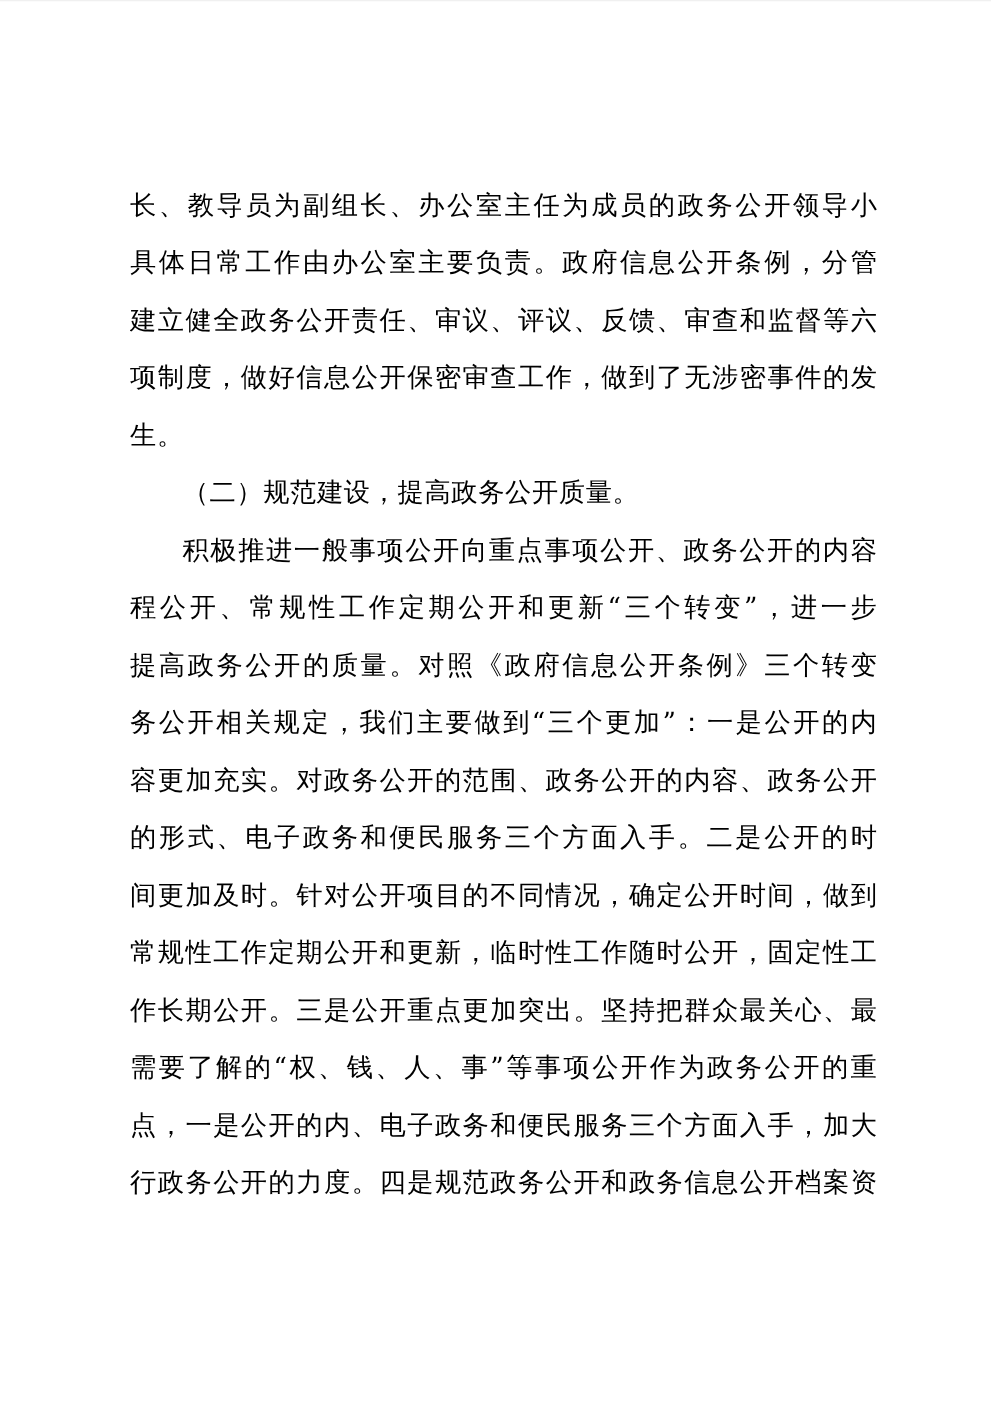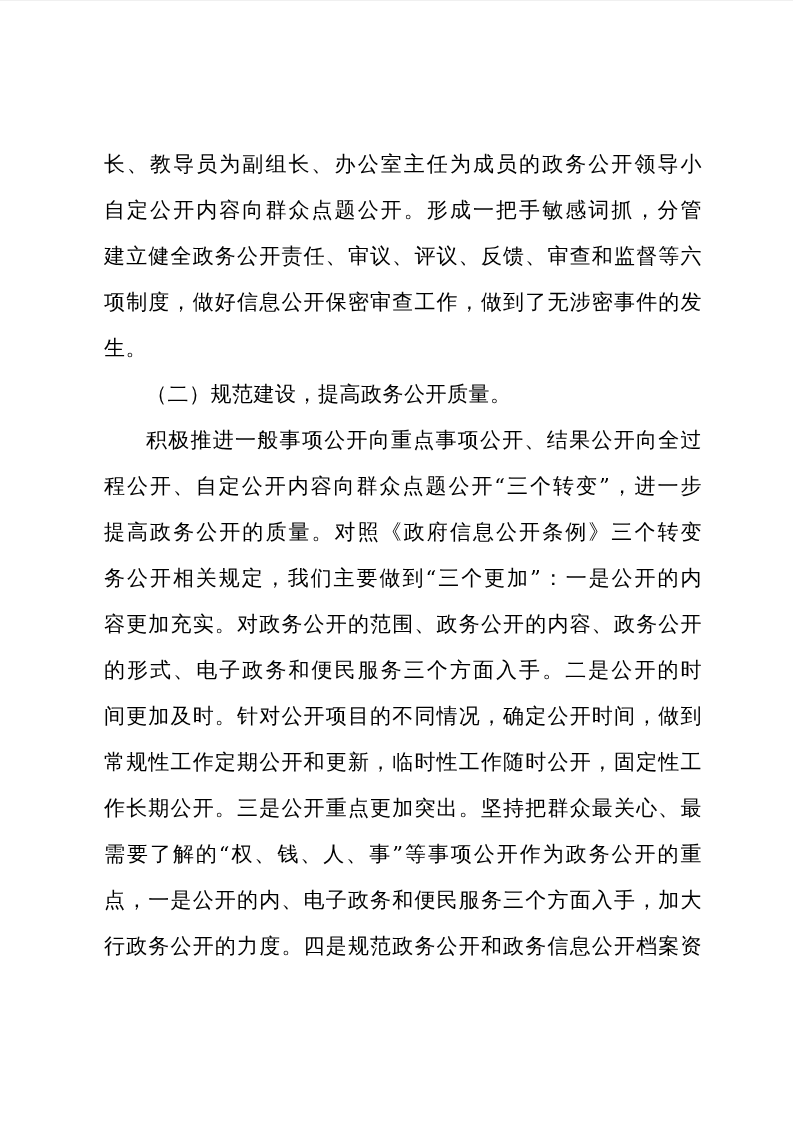--- a/index.html
+++ b/index.html
@@ -46,29 +46,29 @@
     text-align-last: left;
   }
 </style>
 </head>
 <body>
 
 <div class="page">
   <div class="text-block">
 
     <div class="line">长、教导员为副组长、办公室主任为成员的政务公开领导小组，</div>
-    <div class="line">自定公开内容向群众点题公开。形成一把手敏感词抓，分管</div>
+    <div class="line">具体日常工作由办公室主要负责。政府信息公开条例，分管</div>
     <div class="line">建立健全政务公开责任、审议、评议、反馈、审查和监督等六</div>
     <div class="line">项制度，做好信息公开保密审查工作，做到了无涉密事件的发</div>
     <div class="line short">生。</div>
 
     <div class="line heading indent">（二）规范建设，提高政务公开质量。</div>
 
-    <div class="line indent">积极推进一般事项公开向重点事项公开、结果公开向全过</div>
-    <div class="line">程公开、自定公开内容向群众点题公开“三个转变”，进一步</div>
+    <div class="line indent">积极推进一般事项公开向重点事项公开、政务公开的内容</div>
+    <div class="line">程公开、常规性工作定期公开和更新“三个转变”，进一步</div>
     <div class="line">提高政务公开的质量。对照《政府信息公开条例》三个转变</div>
     <div class="line">务公开相关规定，我们主要做到“三个更加”：一是公开的内</div>
     <div class="line">容更加充实。对政务公开的范围、政务公开的内容、政务公开</div>
     <div class="line">的形式、电子政务和便民服务三个方面入手。二是公开的时</div>
     <div class="line">间更加及时。针对公开项目的不同情况，确定公开时间，做到</div>
     <div class="line">常规性工作定期公开和更新，临时性工作随时公开，固定性工</div>
     <div class="line">作长期公开。三是公开重点更加突出。坚持把群众最关心、最</div>
     <div class="line">需要了解的“权、钱、人、事”等事项公开作为政务公开的重</div>
     <div class="line">点，一是公开的内、电子政务和便民服务三个方面入手，加大推</div>
     <div class="line">行政务公开的力度。四是规范政务公开和政务信息公开档案资</div>

